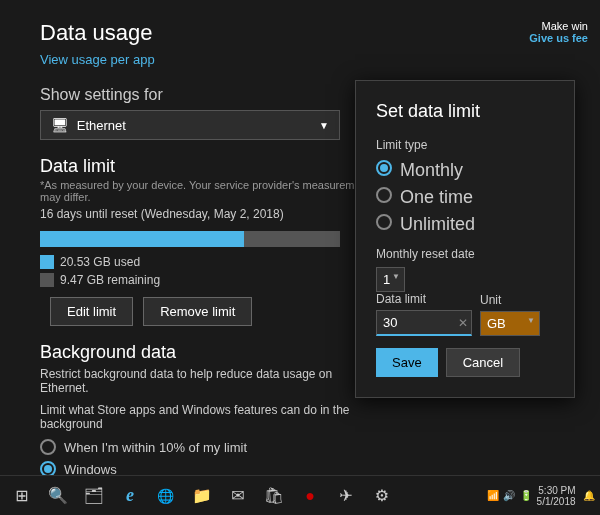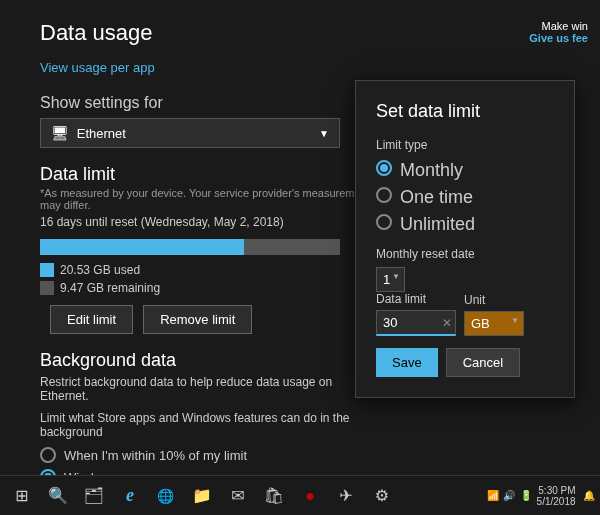--- a/index.html
+++ b/index.html
@@ -19,21 +19,21 @@
       width: 600px;
       height: 460px;
       padding: 20px 40px;
       position: relative;
     }
 
     .page-title {
       font-size: 22px;
       font-weight: 300;
       color: #ffffff;
-      margin-bottom: 12px;
+      margin-bottom: 4px;
     }
 
     .link-text {
       color: #4db6e8;
       font-size: 13px;
       cursor: pointer;
       text-decoration: none;
     }
 
     .top-right-links {
@@ -380,21 +380,21 @@
       align-items: center;
     }
 
     .modal-input {
       background: #2d2d2d;
       border: 1px solid #555;
       border-bottom: 2px solid #4db6e8;
       color: #ffffff;
       padding: 4px 24px 4px 6px;
       font-size: 13px;
-      width: 80px;
+      width: 96px;
       outline: none;
     }
 
     .modal-input-clear {
       position: absolute;
       right: 4px;
       color: #888;
       font-size: 12px;
       cursor: pointer;
     }

